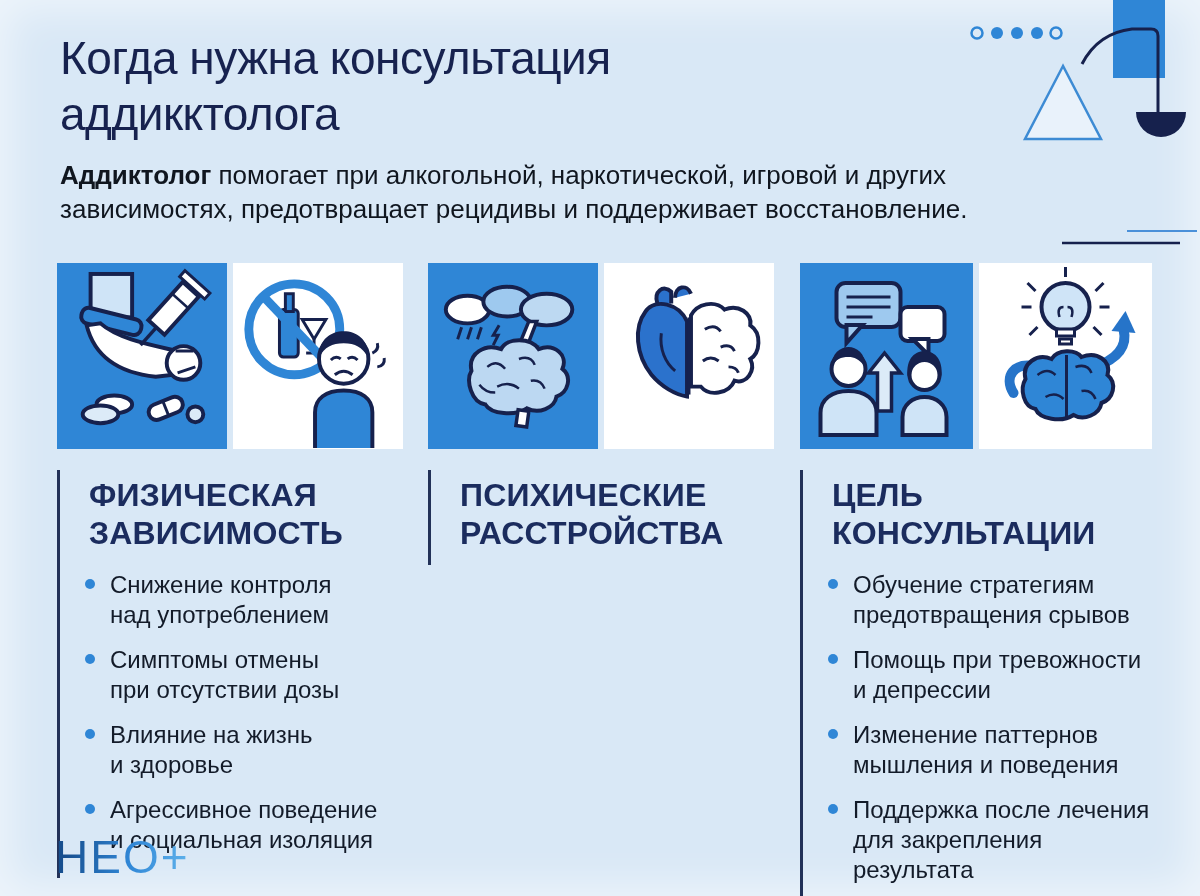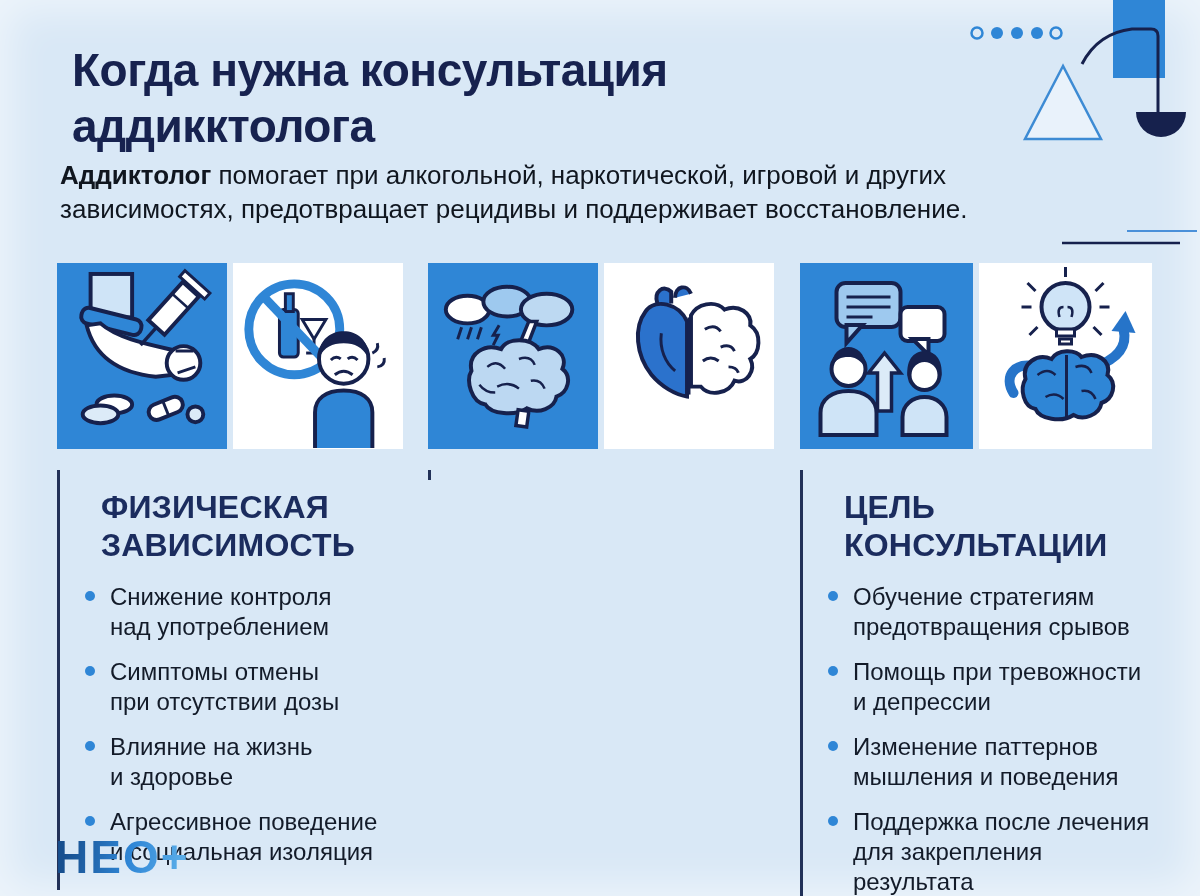--- a/index.html
+++ b/index.html
@@ -9,57 +9,57 @@
     background:#e8f1fa;
     overflow:hidden;
   }
   .poster{
     position:relative;width:1200px;height:896px;
     background:#d9e8f6;
     box-shadow:inset 0 0 40px 10px rgba(255,255,255,.55);
   }
   .decor{position:absolute;left:940px;top:0;width:260px;height:260px;}
   .title{
-    position:absolute;left:60px;top:30px;margin:12px;
-    font-size:46px;line-height:1.22;font-weight:700;
+    position:absolute;left:60px;top:30px;margin:0;
+    font-size:46px;line-height:1.22;font-weight:400;
     color:#17224f;letter-spacing:-.5px;white-space:pre-line;
   }
   .intro{
     position:absolute;left:60px;top:158px;margin:0;width:1000px;
     font-size:26px;line-height:1.32;color:#10161f;
   }
   .intro b{font-weight:700;}
   .col{position:absolute;top:263px;width:346px;}
   .col3{width:352px;}
   .tiles{display:flex;gap:6px;height:186px;}
   .tile{flex:1;height:186px;}
   .tile svg{display:block;width:100%;height:100%;}
   .tile.blue{background:#2f86d6;}
   .tile.white{background:#ffffff;}
   .txt{
     margin-top:21px;border-left:3px solid #223158;
     padding:2px 0 8px 25px;
   }
   .txt h2{
-    margin:16px;font-size:32px;line-height:1.2;font-weight:800;
+    margin:4px;font-size:32px;line-height:1.2;font-weight:800;
     color:#1b2c5e;white-space:pre-line;letter-spacing:.2px;
   }
   .txt ul{list-style:none;margin:17px 0 0 0;padding:0;}
   .txt li{
     position:relative;padding-left:25px;margin-bottom:15px;
     font-size:24px;line-height:1.25;color:#131b29;
   }
   .txt li span{white-space:pre-line;}
   .txt li::before{
     content:"";position:absolute;left:0;top:9px;width:10px;height:10px;
     border-radius:50%;background:#2f86d6;
   }
   .logo{
     position:absolute;left:55px;top:830px;
-    font-size:46px;font-weight:700;letter-spacing:2px;
+    font-size:46px;font-weight:400;letter-spacing:2px;
     color:#2472c8;
     background:linear-gradient(100deg,#174f8f 10%,#2f86d6 55%,#5db0ea 95%);
     -webkit-background-clip:text;background-clip:text;
     -webkit-text-fill-color:transparent;
   }
 </style>
 </head>
 <body>
 
 <div class="poster">
@@ -164,20 +164,22 @@
           <path d="M54,40 C50,28 60,20 68,28 L68,40 M72,34 C72,22 84,20 88,30" fill="#2b72cc" stroke="#16214d" stroke-width="4"></path>
           <path d="M84,58 C76,40 52,34 42,48 C30,64 32,92 48,112 C58,124 72,132 84,134 L84,58 Z" fill="#2b72cc" stroke="#16214d" stroke-width="4"></path>
           <path d="M58,70 C56,86 62,100 72,108" fill="none" stroke="#16214d" stroke-width="3"></path>
           <path d="M88,52 C94,40 112,36 122,46 C136,40 150,50 148,62 C160,70 158,90 148,96 C154,108 144,122 132,118 C126,132 106,134 98,124 L88,124 Z" fill="#ffffff" stroke="#16214d" stroke-width="4"></path>
           <path d="M102,66 q10,-6 16,2 M118,84 q10,-4 14,4 M100,98 q8,-6 16,0 M126,104 q8,0 10,6" fill="none" stroke="#16214d" stroke-width="3"></path>
           <line x1="86" y1="54" x2="86" y2="132" stroke="#16214d" stroke-width="3"></line>
         </svg>
       </div>
     </div>
     <div class="txt">
+      <h2>ПСИХИЧЕСКИЕ
+РАССТРОЙСТВА</h2>
     </div>
   </section>
 
   <section class="col col3" style="left:800px">
     <div class="tiles">
       <div class="tile blue">
         <svg viewBox="0 0 172 186">
           <rect x="36" y="20" width="64" height="44" rx="9" fill="#9ec9ef" stroke="#16214d" stroke-width="4"></rect>
           <polygon points="46,62 46,80 62,62" fill="#9ec9ef" stroke="#16214d" stroke-width="4"></polygon>
           <path d="M46,34 L90,34 M46,44 L90,44 M46,54 L72,54" stroke="#16214d" stroke-width="3"></path>

